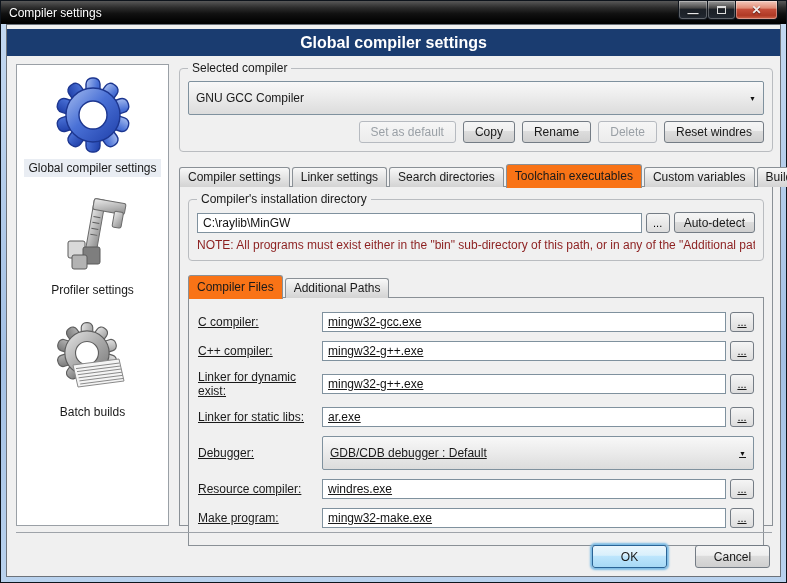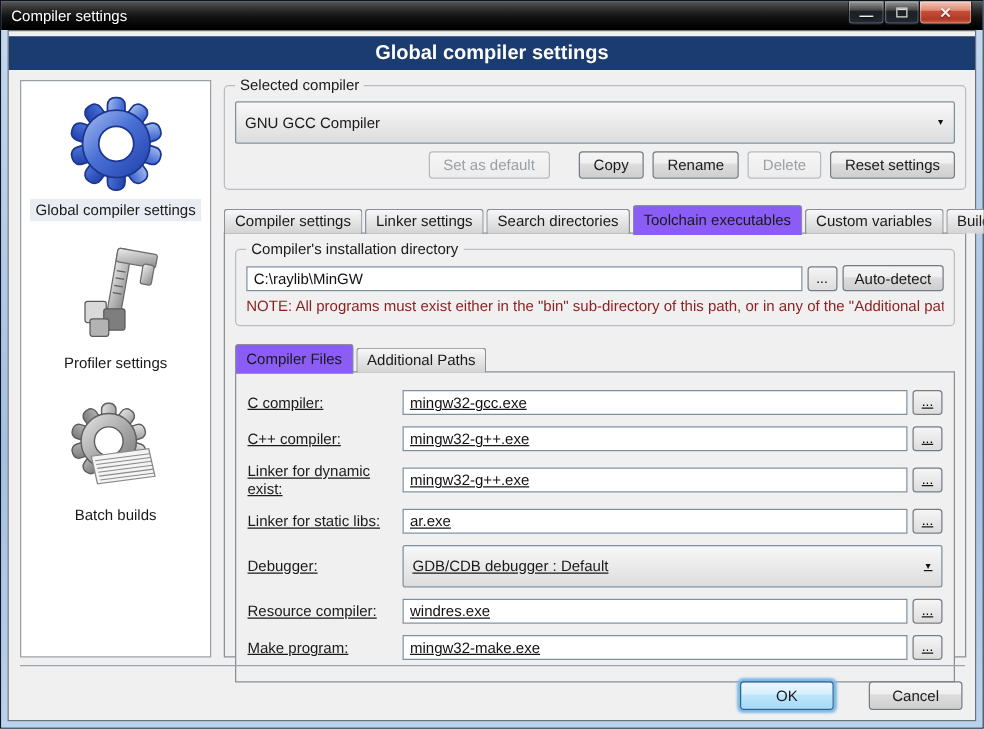--- a/index.html
+++ b/index.html
@@ -66,30 +66,30 @@
     padding:16px 7px; cursor:pointer;gap:20px;
   }
   .combo .arrow { font-size:7px; color:#111; }
   .btnrow { display:flex; justify-content:flex-end; gap:7px; margin-top:6px; }
   .btn {
     height:22px; border:1px solid #747c85; border-radius:3px; padding:0 11px;
     background:linear-gradient(#F5F5F5,#EFEFEF 45%,#DDDDDD 46%,#CFCFCF);
     font-family:inherit; font-size:12px; color:#1a1a1a; cursor:pointer;
   }
   .btn.disabled { color:#9aa0a6; border-color:#b6bac0; background:linear-gradient(#F6F6F6,#ECECEC); cursor:default; }
-  .btn.setdefault { margin-right:16px; }
+  .btn.setdefault { }
   
   .tabstrip { display:flex; align-items:flex-end; margin-top:12px; position:relative; z-index:2; }
   .tab {
     height:20px; line-height:19px; padding:0 8px; margin-right:2px; white-space:nowrap;
     background:linear-gradient(#F8F8F8,#E3E3E3 55%,#D3D3D3);
     border:1px solid #8A9096; border-bottom:none; border-radius:3px 3px 0 0; cursor:pointer;
   }
   .tab.active {
-    height:24px; line-height:23px; background:#8b5cf6; margin-bottom:-1px; position:relative; z-index:3;
+    height:24px; line-height:23px; background:#f97316; margin-bottom:-1px; position:relative; z-index:3;
   }
   .tabpage {
     border:1px solid #8A9096; margin-top:-1px; background:#F0F0F0;
     flex:1; padding:12px 8px 8px; display:flex; flex-direction:column; min-height:0;
   }
   
   .dirrow { display:flex; gap:4px; align-items:center; }
   .textbox {
     flex:1; height:20px; border:1px solid #7F919E; background:#fff; padding:0 5px;
     font-family:inherit; font-size:12px; color:#111; min-width:0;
@@ -236,21 +236,21 @@
             <span class="legend">Selected compiler</span>
             <div class="combo">
               <span>GNU GCC Compiler</span>
               <span class="arrow">▼</span>
             </div>
             <div class="btnrow">
               <button class="btn disabled setdefault">Set as default</button>
               <button class="btn">Copy</button>
               <button class="btn">Rename</button>
               <button class="btn disabled">Delete</button>
-              <button class="btn">Reset settings</button>
+              <button class="btn">Reset windres</button>
             </div>
           </div>
 
           <div class="tabstrip">
             <div class="tab">Compiler settings</div>
             <div class="tab">Linker settings</div>
             <div class="tab">Search directories</div>
             <div class="tab active">Toolchain executables</div>
             <div class="tab">Custom variables</div>
             <div class="tab">Build options</div>

